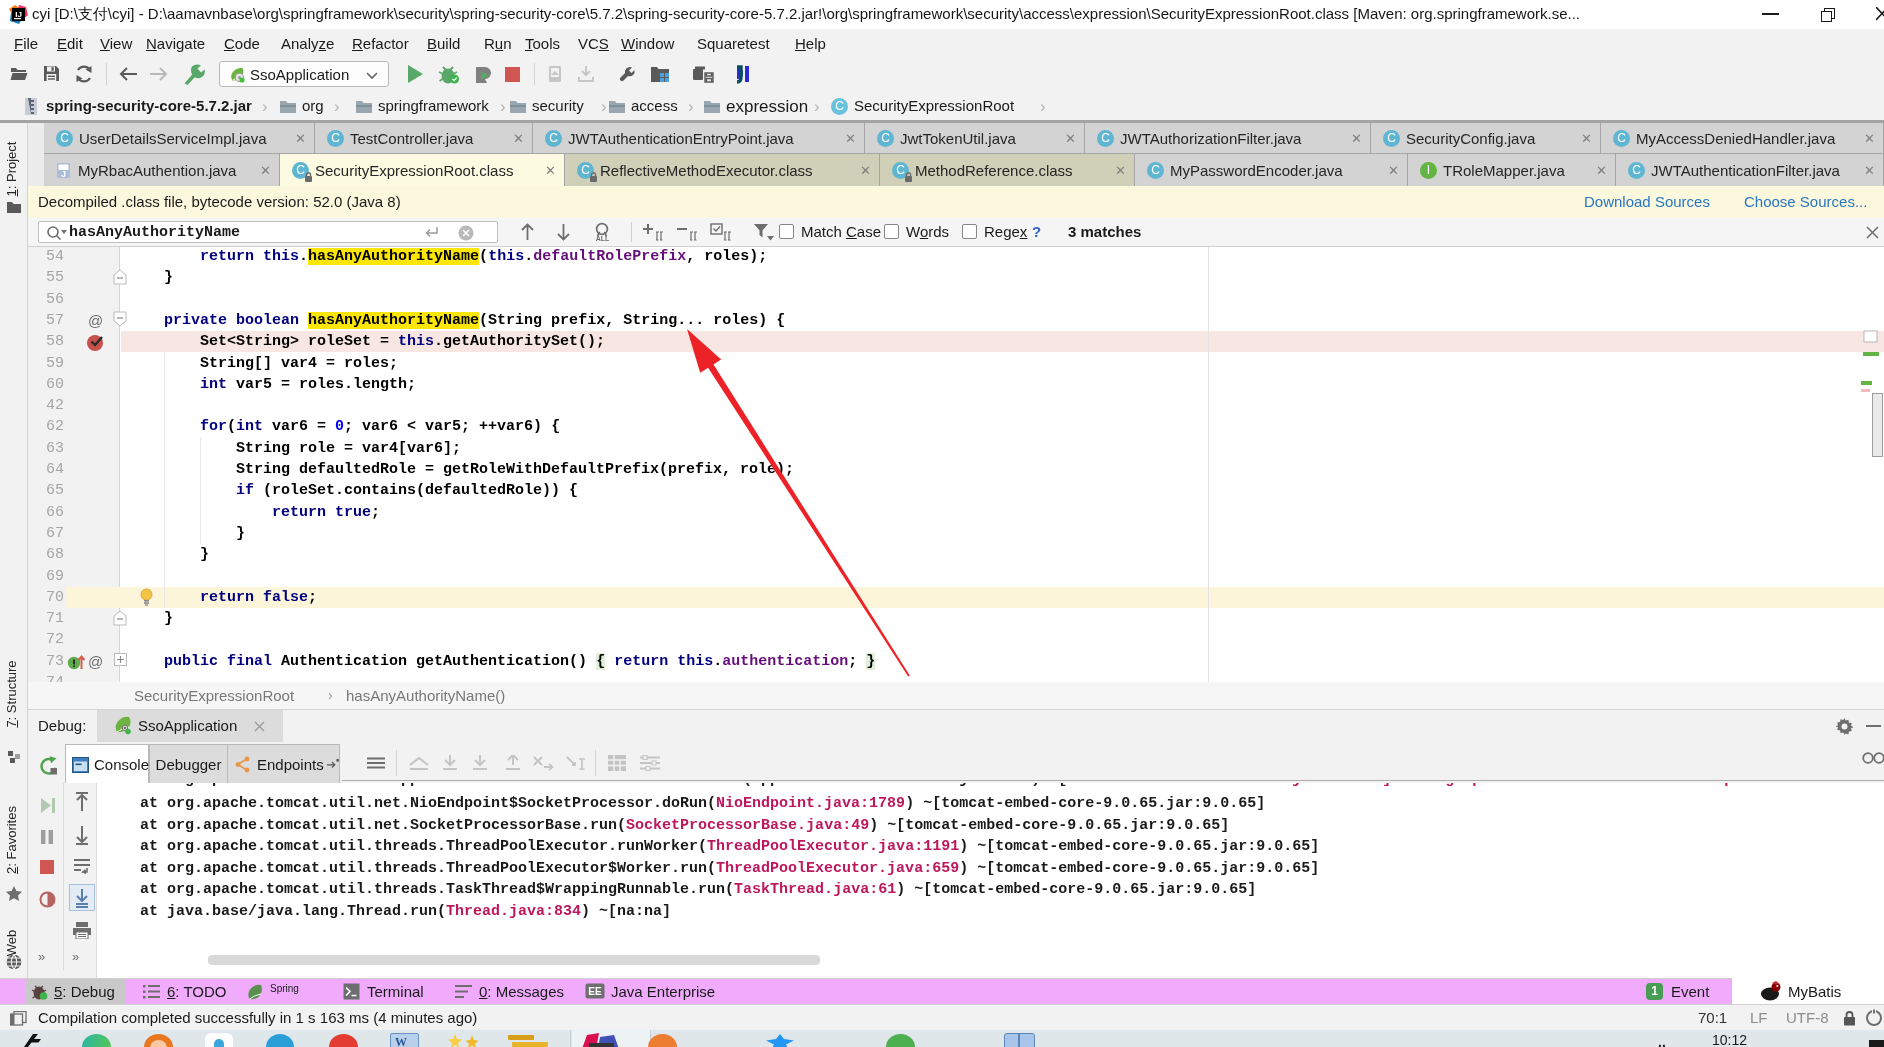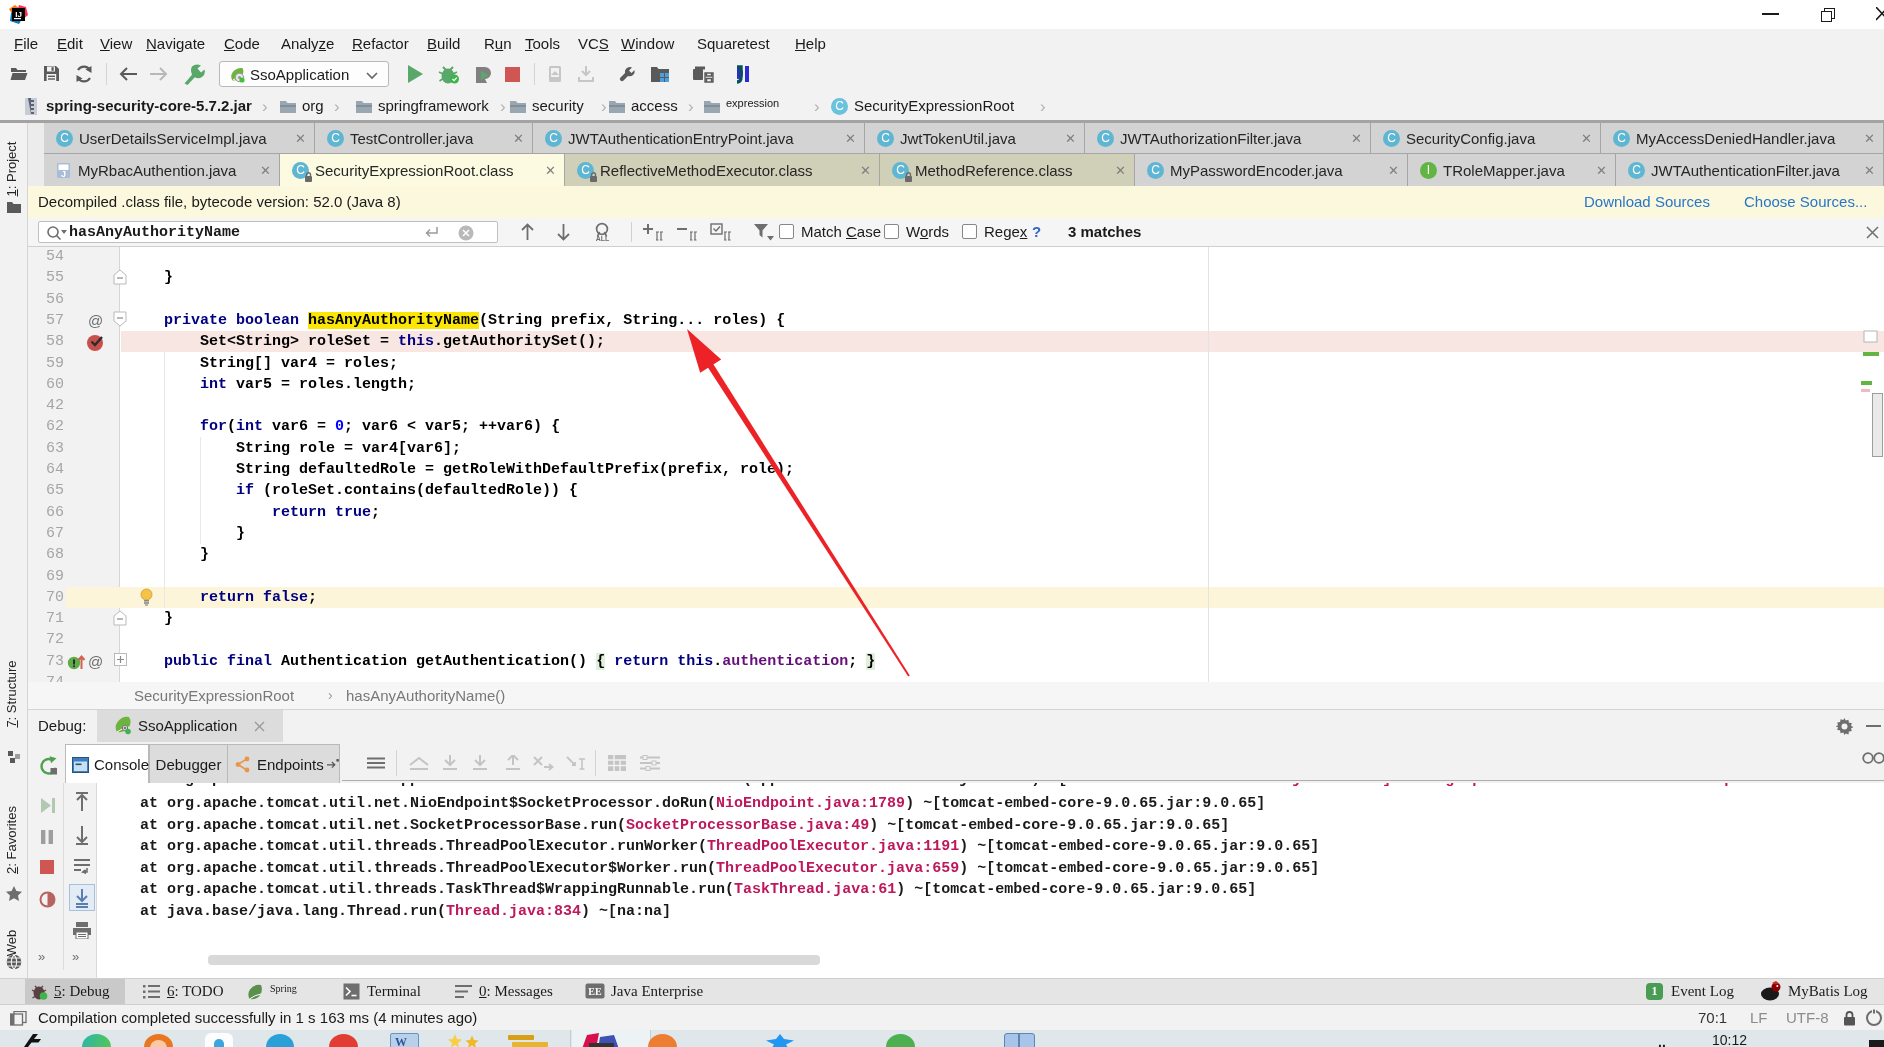--- a/index.html
+++ b/index.html
@@ -20,21 +20,21 @@
 #sidebar { left:0; top:123px; width:28px; height:855px; background:#f2f2f2; border-right:1px solid #d5d5d5; }
 #tabs1 { left:28px; top:123px; width:1856px; height:31px; background:#ececec; }
 #tabs2 { left:28px; top:154px; width:1856px; height:32px; background:#ececec; }
 #notif { left:28px; top:186px; width:1856px; height:32px; background:#fcf8de; }
 #searchbar { left:28px; top:218px; width:1856px; height:29px; background:#f5f5f5; border-bottom:1px solid #cfcfcf; }
 #editor { left:28px; top:247px; width:1856px; height:435px; background:#ffffff; overflow:hidden; }
 #crumbs { left:28px; top:682px; width:1856px; height:28px; background:#f6f6f6; border-bottom:1px solid #d4d4d4; }
 #debughdr { left:28px; top:710px; width:1856px; height:32px; background:#f2f2f2; }
 #constabs { left:28px; top:742px; width:1856px; height:41px; background:#f2f2f2; }
 #console { left:28px; top:783px; width:1856px; height:195px; background:#ffffff; overflow:hidden; }
-#toolwin { left:0; top:978px; width:1884px; height:26px; background:#e5e5e5; border-top:1px solid #d0d0d0;font-family:Liberation Serif, serif; }
+#toolwin { left:0; top:978px; width:1732px; height:26px; background:#f0abfc; border-top:1px solid #d0d0d0; }
 #statusbar { left:0; top:1004px; width:1884px; height:26px; background:#f2f2f2; border-top:1px solid #d0d0d0; }
 #taskbar { left:0; top:1030px; width:1884px; height:17px; background:#dfe7ea; }
 
 .tb, .tc { top:0; height:100%; background:#d3d3d3; border-right:1px solid #a6a6a6; display:flex; align-items:center; padding:0 8px 0 12px; }
 .tb { border-bottom:1px solid #a6a6a6; }
 .ci { flex:none; width:17px; height:17px; border-radius:50%; background:#5fb6d2; color:#fff; font-size:12px; text-align:center; line-height:17px; margin-right:6px; }
 .tt { font-size:15px; color:#262626; white-space:nowrap; flex:1; }
 .tx { flex:none; color:#7e7e7e; font-size:13px; margin-left:8px; }
 .cbx { width:15px; height:15px; background:#fff; border:1px solid #878787; border-radius:2px; }
 
@@ -46,20 +46,21 @@
 <body>
 <div id="titlebar" class="abs">
   <svg class="abs" style="left:9px;top:5px" width="19" height="19" viewBox="0 0 19 19">
     <polygon points="0,4 6,0 10,3 3,9" fill="#f97a12"></polygon>
     <polygon points="10,0 17,2 19,10 12,16 8,7" fill="#fc315c"></polygon>
     <polygon points="2,8 9,4 16,9 10,19 1,16" fill="#0a7bbd"></polygon>
     <rect x="3" y="3" width="13" height="13" fill="#000"></rect>
     <text x="9.5" y="11.5" font-size="8" font-weight="bold" fill="#fff" text-anchor="middle" font-family="Liberation Sans">IJ</text>
     <rect x="5" y="13" width="7" height="1.2" fill="#fff"></rect>
   </svg>
+  <div class="abs" style="left:32px;top:5px;font-size:15px;color:#161616;white-space:nowrap">cyi [D:\支付\cyi] - D:\aamavnbase\org\springframework\security\spring-security-core\5.7.2\spring-security-core-5.7.2.jar!\org\springframework\security\access\expression\SecurityExpressionRoot.class [Maven: org.springframework.se...</div>
   <div class="abs" style="left:1762px;top:13px;width:17px;height:2px;background:#1a1a1a"></div>
   <div class="abs" style="left:1824px;top:8px;width:11px;height:11px;border:1.5px solid #1a1a1a;background:#fff"></div>
   <div class="abs" style="left:1821px;top:11px;width:11px;height:11px;border:1.5px solid #1a1a1a;background:#fff"></div>
   <svg class="abs" style="left:1876px;top:7px" width="12" height="14" viewBox="0 0 12 14">
       <path d="M0 0 L12 13 M12 0 L0 13" stroke="#1a1a1a" stroke-width="1.6"></path>
     </svg>
 </div>
 <div id="menubar" class="abs">
   <div class="abs" style="top:6px;left:14px;font-size:15px;color:#1a1a1a"><u>F</u>ile</div>
   <div class="abs" style="top:6px;left:57px;font-size:15px;color:#1a1a1a"><u>E</u>dit</div>
@@ -194,21 +195,21 @@
   <svg class="abs" style="left:609px;top:10px" width="16" height="13" viewBox="0 0 16 13">
       <path d="M0 1 h6 l1.5 2 H16 v10 H0z" fill="#9aa7b0"></path>
       <rect x="0" y="5" width="16" height="2" fill="#7e909b"></rect>
     </svg>
   <div class="abs" style="left:631px;top:7px;font-size:15px;color:#1a1a1a">access</div>
   <div class="abs" style="left:688px;top:7px;font-size:17px;color:#b2b2b2">›</div>
   <svg class="abs" style="left:704px;top:10px" width="16" height="13" viewBox="0 0 16 13">
       <path d="M0 1 h6 l1.5 2 H16 v10 H0z" fill="#9aa7b0"></path>
       <rect x="0" y="5" width="16" height="2" fill="#7e909b"></rect>
     </svg>
-  <div class="abs" style="left:726px;top:7px;font-size:11px;color:#1a1a1a">expression</div>
+  <div class="abs" style="left:726px;top:7px;font-size:17px;color:#1a1a1a">expression</div>
   <div class="abs" style="left:814px;top:7px;font-size:17px;color:#b2b2b2">›</div>
   <div class="abs" style="left:831px;top:8px;width:17px;height:17px;border-radius:50%;background:#69c3dd;color:#fff;font-size:12px;text-align:center;line-height:17px">C</div>
   <div class="abs" style="left:854px;top:7px;font-size:15px;color:#1a1a1a">SecurityExpressionRoot</div>
   <div class="abs" style="left:1040px;top:7px;font-size:17px;color:#b2b2b2">›</div>
 </div>
 <div id="sidebar" class="abs">
   <div class="abs" style="left:-23px;top:36px;width:74px;height:20px;transform:rotate(-90deg);font-size:13px;color:#262626;text-align:center"><u>1</u>: Project</div>
   <svg class="abs" style="left:7px;top:78px" width="14" height="12" viewBox="0 0 14 12">
       <path d="M0 1 h5 l1.5 2 H14 v9 H0z" fill="#595959"></path>
     </svg>
@@ -398,20 +399,21 @@
   <div class="ln" style="top:233.3px">65</div>
   <div class="ln" style="top:254.6px">66</div>
   <div class="ln" style="top:275.9px">67</div>
   <div class="ln" style="top:297.2px">68</div>
   <div class="ln" style="top:318.5px">69</div>
   <div class="ln" style="top:339.8px">70</div>
   <div class="ln" style="top:361.1px">71</div>
   <div class="ln" style="top:382.4px">72</div>
   <div class="ln" style="top:403.7px">73</div>
   <div class="ln" style="top:425px">74</div>
+  <div class="cl" style="top:-1px">        <span class="kw">return</span> <span class="kw">this</span>.<span class="hl">hasAnyAuthorityName</span>(<span class="kw">this</span>.<span class="fld">defaultRolePrefix</span>, roles);</div>
   <div class="cl" style="top:20.3px">    }</div>
   <div class="cl" style="top:62.9px">    <span class="kw">private</span> <span class="kw">boolean</span> <span class="hl">hasAnyAuthorityName</span>(String prefix, String... roles) {</div>
   <div class="cl" style="top:84.2px">        Set&lt;String&gt; roleSet = <span class="kw">this</span>.getAuthoritySet();</div>
   <div class="cl" style="top:105.5px">        String[] var4 = roles;</div>
   <div class="cl" style="top:126.8px">        <span class="kw">int</span> var5 = roles.length;</div>
   <div class="cl" style="top:169.4px">        <span class="kw">for</span>(<span class="kw">int</span> var6 = <span class="num">0</span>; var6 &lt; var5; ++var6) {</div>
   <div class="cl" style="top:190.7px">            String role = var4[var6];</div>
   <div class="cl" style="top:212px">            String defaultedRole = getRoleWithDefaultPrefix(prefix, role);</div>
   <div class="cl" style="top:233.3px">            <span class="kw">if</span> (roleSet.contains(defaultedRole)) {</div>
   <div class="cl" style="top:254.6px">                <span class="kw">return</span> <span class="kw">true</span>;</div>

